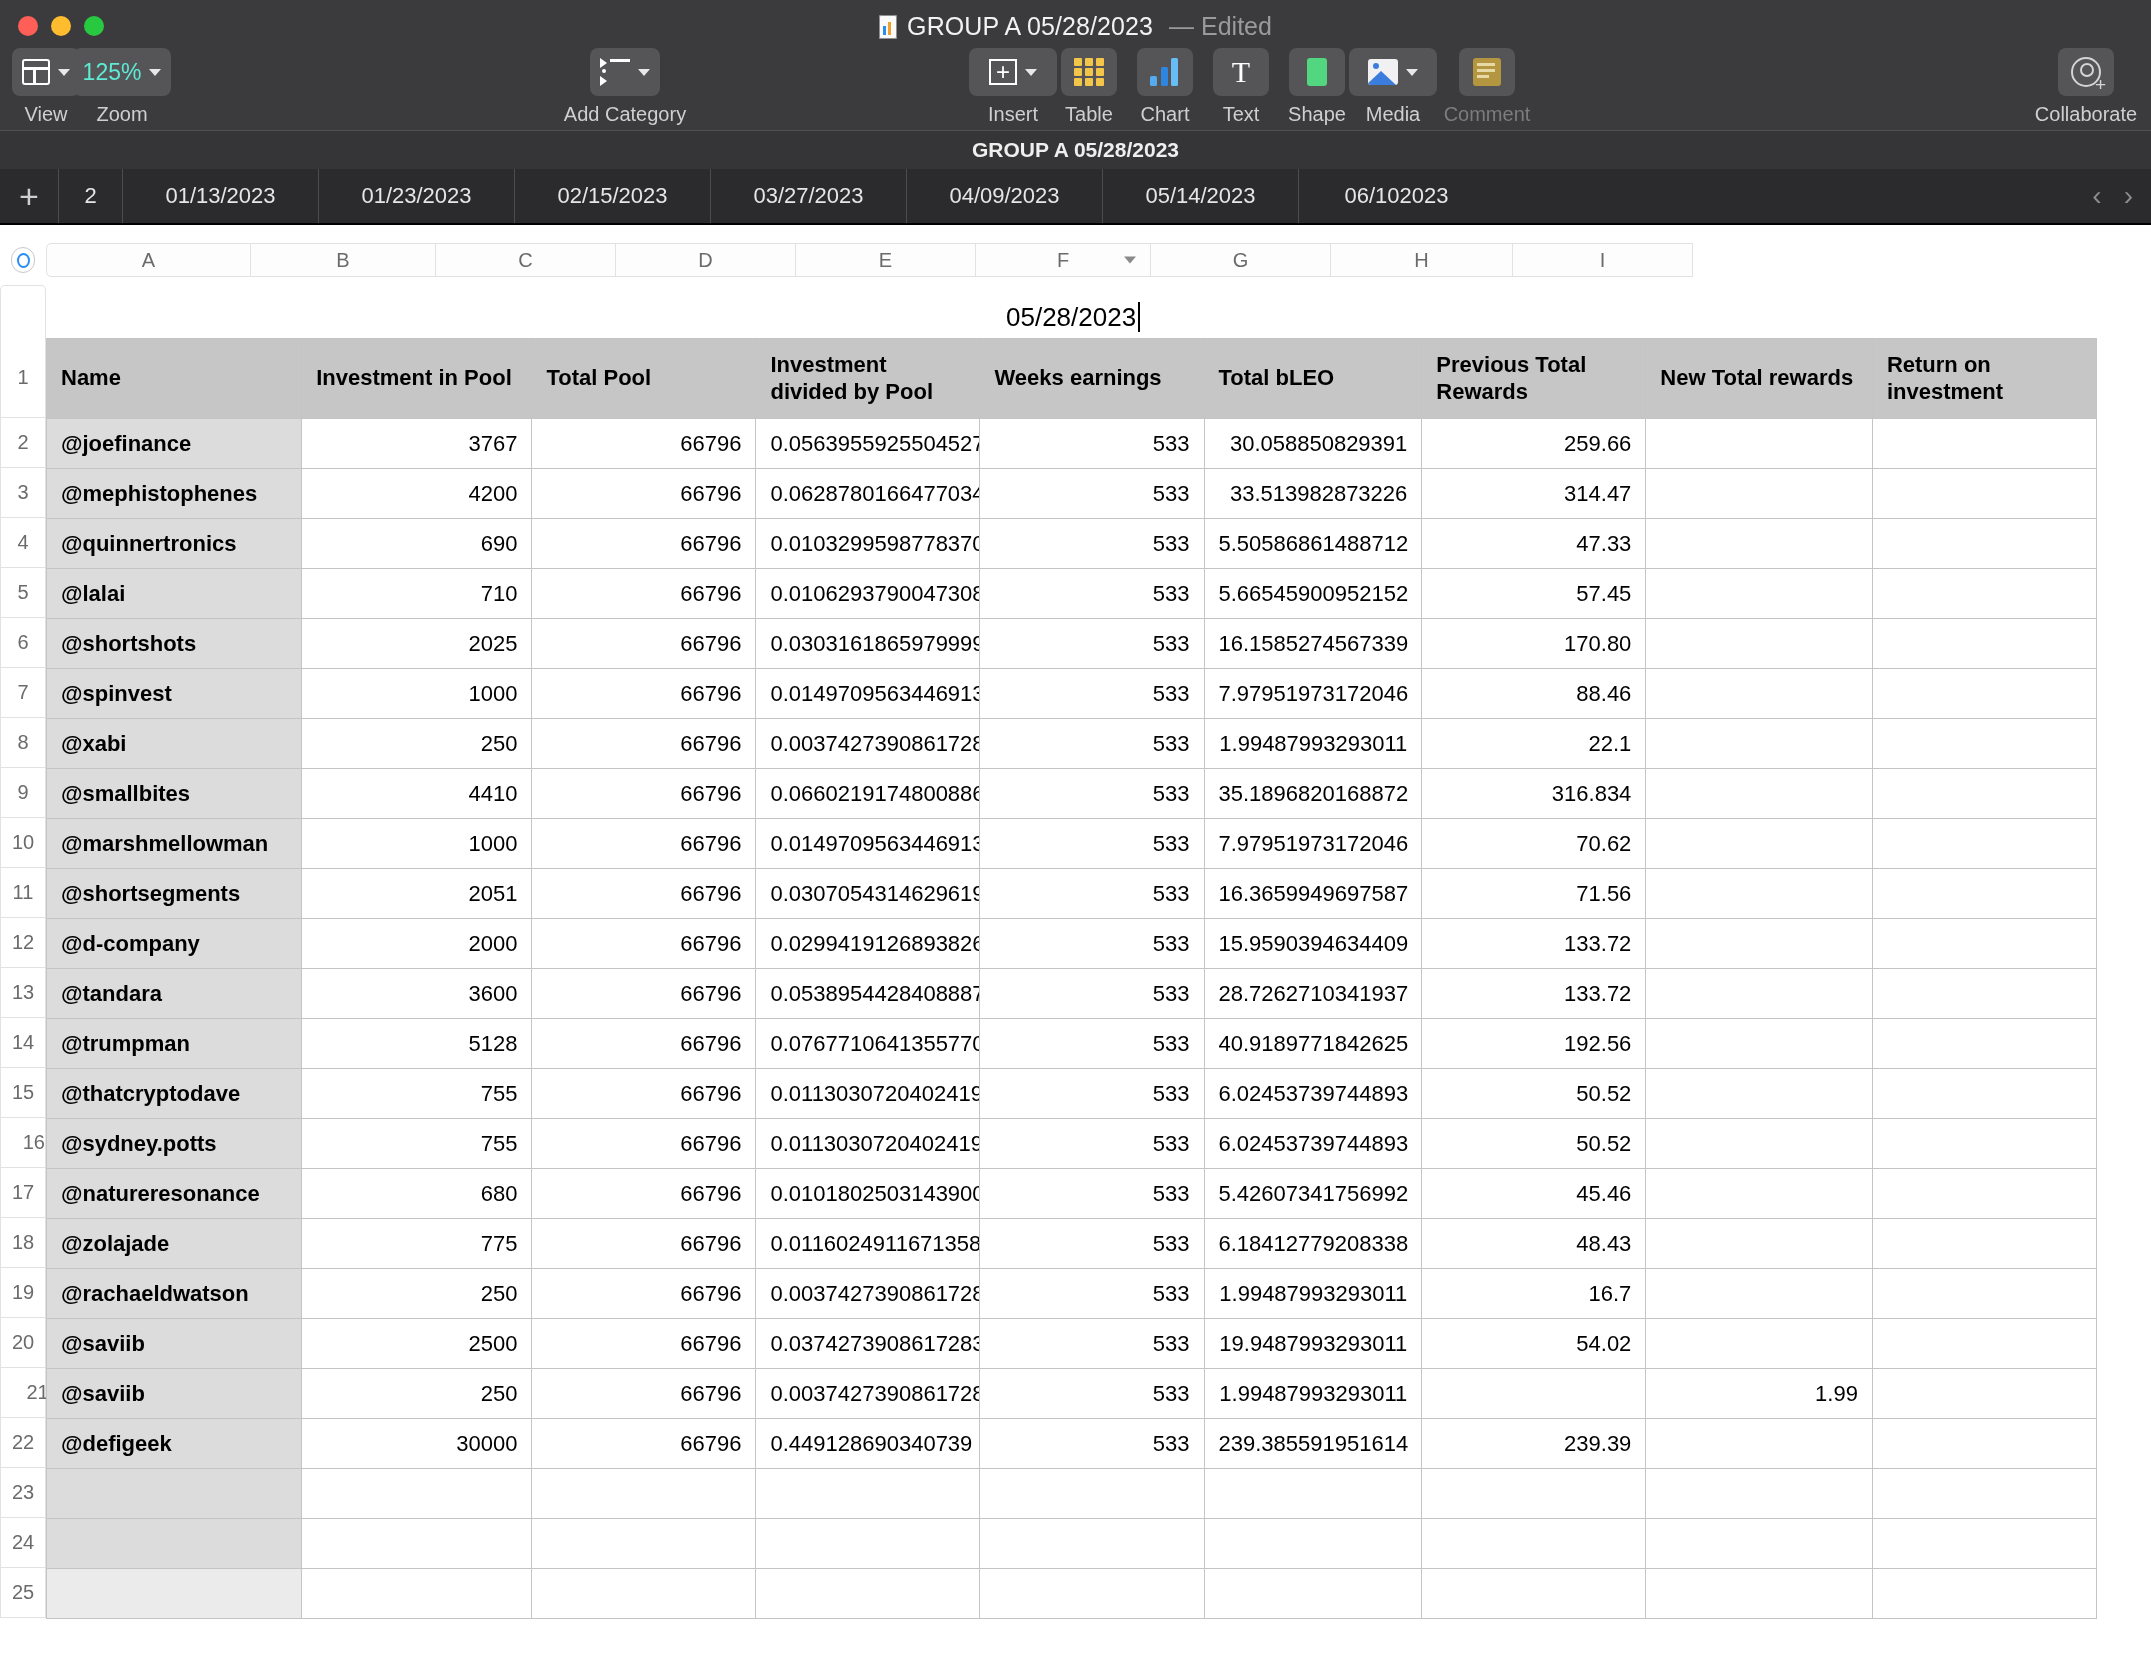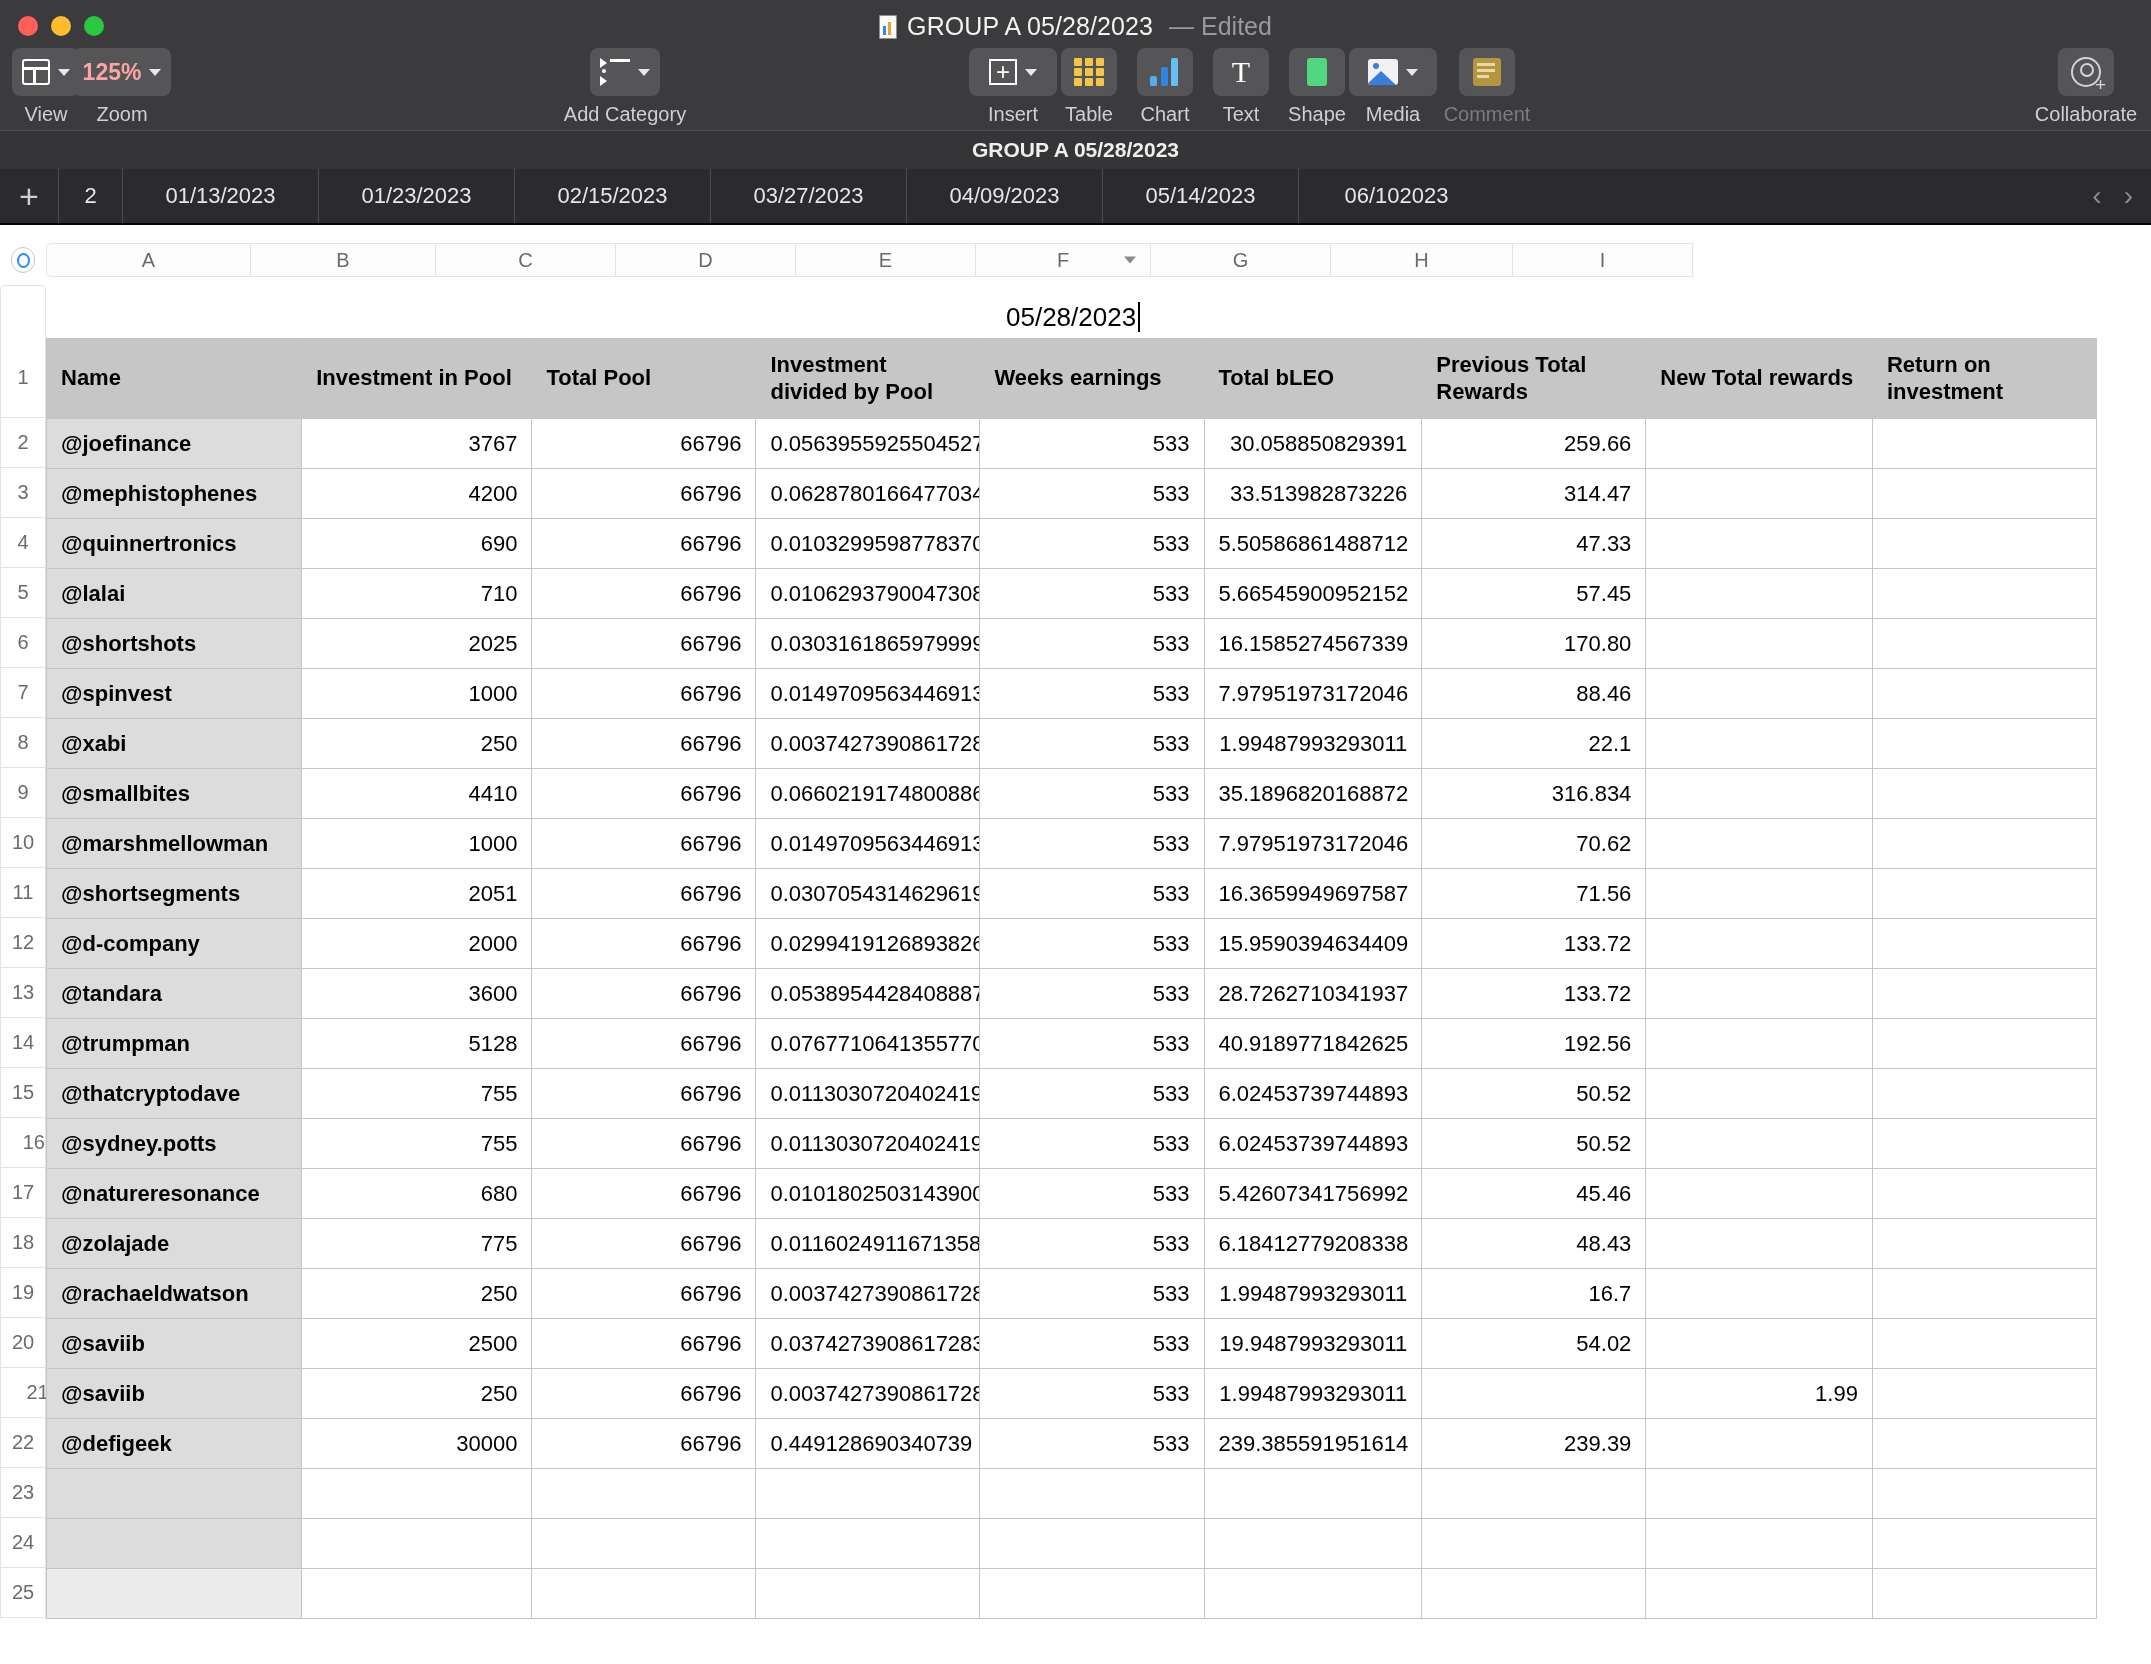--- a/index.html
+++ b/index.html
@@ -82,21 +82,21 @@
     font-size: 20px; color: #cfcfd1;
     white-space: nowrap;
   }
   .tb-label.dim { color: #7c7c7e; }
   .chev {
     width: 0; height: 0;
     border-left: 6px solid transparent;
     border-right: 6px solid transparent;
     border-top: 7px solid #e8e8ea;
   }
-  .zoom-txt { font-size: 23px; font-weight: 700; color: #fca5a5; }
+  .zoom-txt { font-size: 23px; font-weight: 400; color: #5eead4; }
 
   
   .ic { display:block; }
   .ic-view {
     width: 28px; height: 26px;
     border: 2.5px solid #fff; border-radius: 3px;
     position: relative;
   }
   .ic-view::before {
     content:""; position:absolute; left:0; right:0; top:6px;

